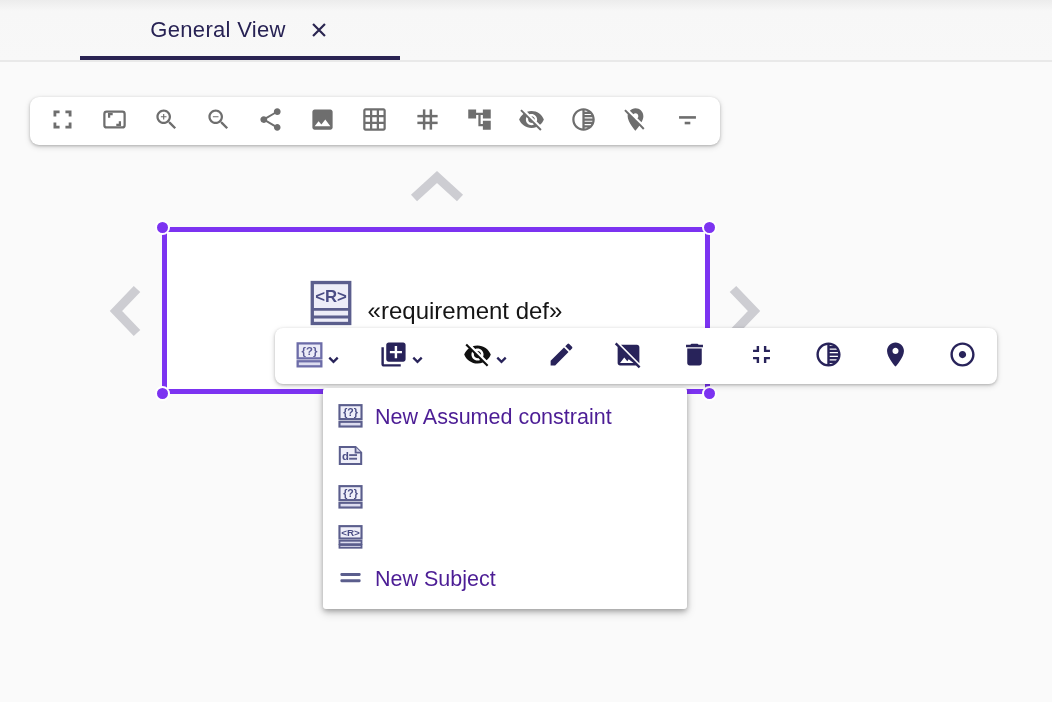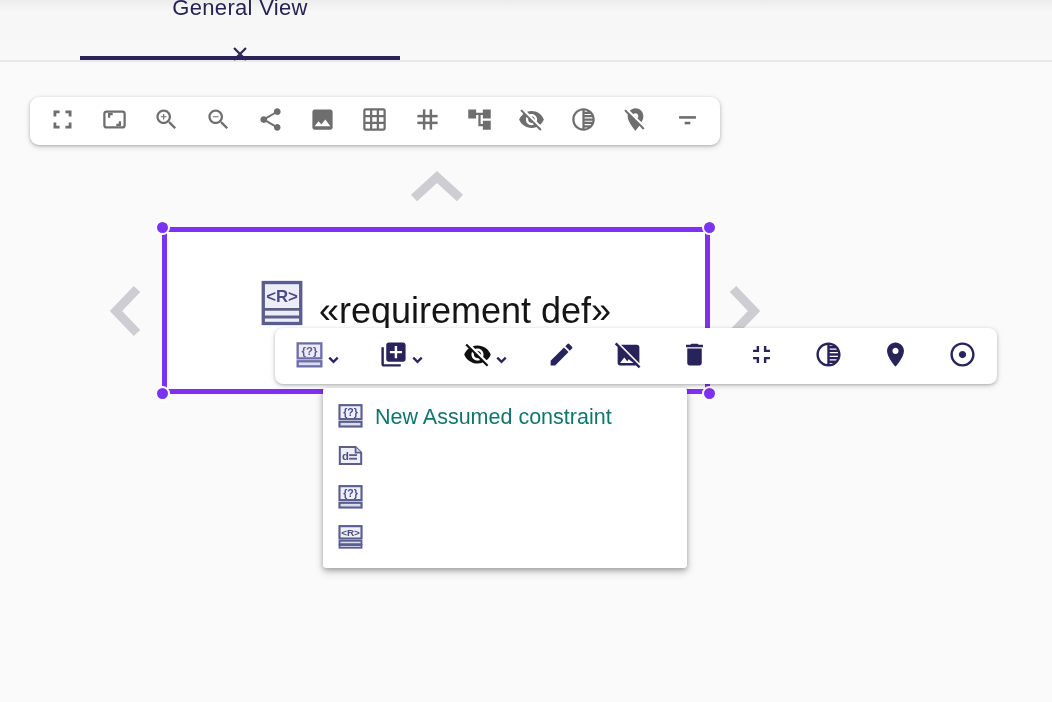--- a/index.html
+++ b/index.html
@@ -4,21 +4,21 @@
 <style>
   * { margin:0; padding:0; box-sizing:border-box; }
   html,body { width:1052px; height:702px; overflow:hidden;
     font-family:"Liberation Sans", sans-serif; background:#FAFAFA; }
 
   
   .tabbar { position:absolute; left:0; top:0; width:1052px; height:62px;
     background:linear-gradient(#ececec 0%, #f7f7f7 18%, #f8f8f8 100%);
     border-bottom:2px solid #e9e9e9; }
   .tab { position:absolute; left:80px; top:0; width:320px; height:60px;
-    display:flex; align-items:center; justify-content:center; gap:22px; cursor:pointer;flex-direction:column; }
+    display:flex; align-items:center; justify-content:center; gap:22px; cursor:pointer; }
   .tab-label { font-size:22px; font-weight:500; color:#272254; letter-spacing:.3px; }
   .tab-underline { position:absolute; left:80px; bottom:0; width:320px; height:4px;
     background:#2a2353; }
   .close-x { display:flex; align-items:center; }
 
   
   .panel { position:absolute; background:#ffffff; border-radius:9px;
     box-shadow:0 1px 3px rgba(0,0,0,.22), 0 2px 6px rgba(0,0,0,.14); }
 
   .toolbar { left:30px; top:97px; width:690px; height:48px;
@@ -29,21 +29,21 @@
 
   
   .node { position:absolute; left:162px; top:227px; width:548px; height:167px;
     background:#ffffff; border:5px solid #7c33f1; z-index:1; }
   .handle { position:absolute; width:15px; height:15px; border-radius:50%;
     background:#7c33f1; border:2px solid #ffffff; z-index:2; cursor:grab; }
   .h-tl { left:-12px; top:-12px; } .h-tr { right:-12px; top:-12px; }
   .h-bl { left:-12px; bottom:-12px; } .h-br { right:-12px; bottom:-12px; }
   .node-content { position:relative; top:-6px; width:100%; height:100%;
     display:flex; align-items:center; justify-content:center; gap:16px; overflow:hidden; }
-  .node-text { text-align:left; color:#151515; font-size:36px; line-height:44px;margin-top:13px; }
+  .node-text { text-align:left; color:#151515; font-size:24px; line-height:44px;margin-top:13px; }
 
   .arrow { position:absolute; z-index:1; cursor:pointer; }
   .arrow svg { display:block; }
 
   
   .palette { left:275px; top:328px; width:722px; height:56px;
     display:flex; align-items:center; justify-content:space-between;
     padding:0 20px; z-index:5; border-radius:8px; }
   .pgroup { display:flex; align-items:flex-end; gap:2px; }
   .pbtn { border:none; background:none; padding:0; cursor:pointer;
@@ -53,21 +53,21 @@
   .pbtn.black svg { fill:#101010; }
   .caret { border:none; background:none; padding:0 0 2px 0; cursor:pointer; }
   .caret svg { width:15px; height:15px; stroke:#28235a; stroke-width:2.4; fill:none; }
 
   
   .menu { left:323px; top:388px; width:364px; padding:9px 0; z-index:6; border-radius:3px;
     box-shadow:0 2px 5px rgba(0,0,0,.25), 0 4px 10px rgba(0,0,0,.18); }
   .menu-item { display:flex; align-items:center; gap:11px; height:40.5px;
     padding:0 14px; cursor:pointer; }
   .menu-item svg { width:27px; height:27px; flex:0 0 27px; }
-  .menu-label { font-size:21.5px; color:#0f766e; white-space:nowrap; }
+  .menu-label { font-size:21.5px; color:#4c1d95; white-space:nowrap; }
 </style>
 </head>
 <body>
 
 <div class="tabbar">
   <div class="tab">
     <span class="tab-label">General View</span>
     <span class="close-x">
       <svg width="22" height="22" viewBox="0 0 24 24">
           <path d="M5.5 5.5l13 13M18.5 5.5l-13 13" stroke="#2a2550" stroke-width="2.4" fill="none"></path>
@@ -289,14 +289,21 @@
 
   <div class="menu-item">
     <span><svg viewBox="0 0 24 24">
           <rect x="2.2" y="2.8" width="19.6" height="11" fill="#efeff9" stroke="#5b5e8d" stroke-width="1.9"></rect>
           <rect x="2.2" y="15.8" width="19.6" height="3" fill="#dcdcef" stroke="#5b5e8d" stroke-width="1.6"></rect>
           <rect x="2.2" y="19.6" width="19.6" height="2.4" fill="#dcdcef" stroke="#5b5e8d" stroke-width="1.6"></rect>
           <text x="12" y="11.4" text-anchor="middle" font-size="8.8" font-weight="bold" fill="#4a4d85" font-family="Liberation Sans, sans-serif">&lt;R&gt;</text>
         </svg></span>
   </div>
 
+  <div class="menu-item">
+    <span><svg viewBox="0 0 24 24">
+          <rect x="3" y="8" width="18" height="2.6" rx="1" fill="#5b5e8d"></rect>
+          <rect x="3" y="13.6" width="18" height="2.6" rx="1" fill="#5b5e8d"></rect>
+        </svg></span>
+    <span class="menu-label">New Subject</span>
+  </div>
 
 </div>
 
 </body></html>

